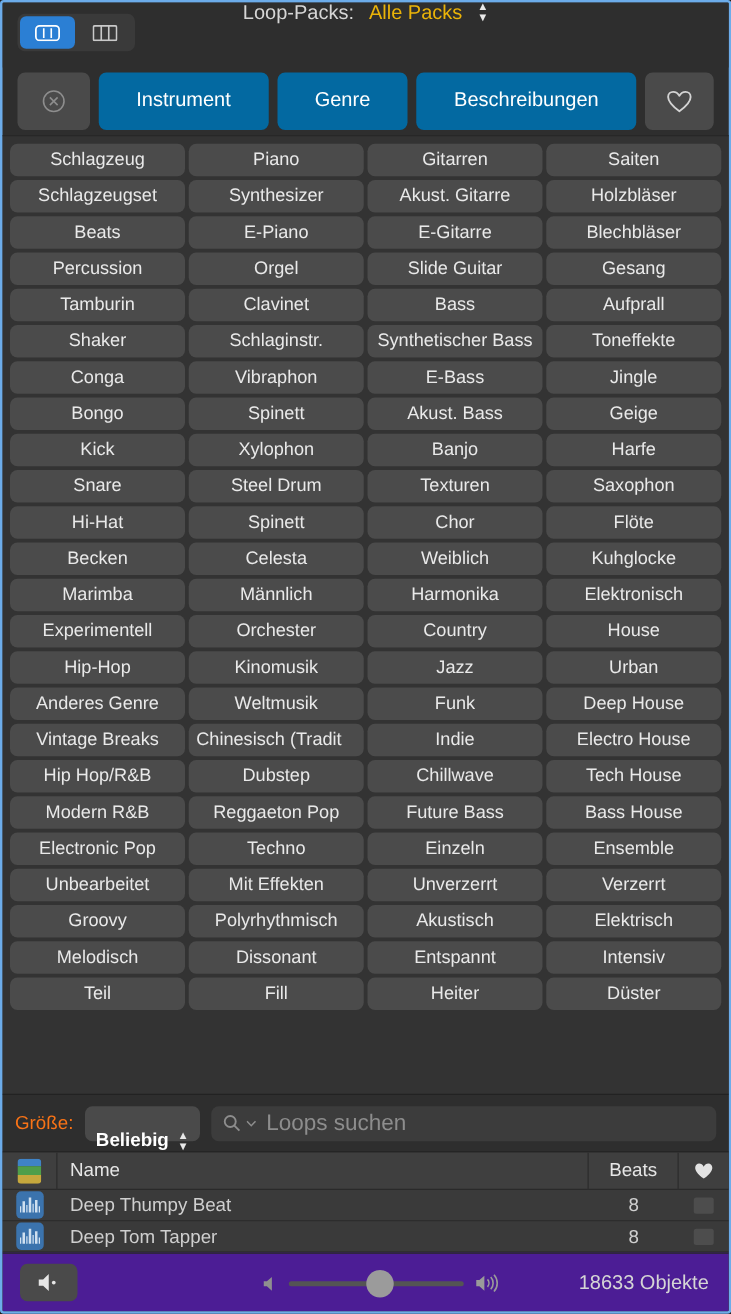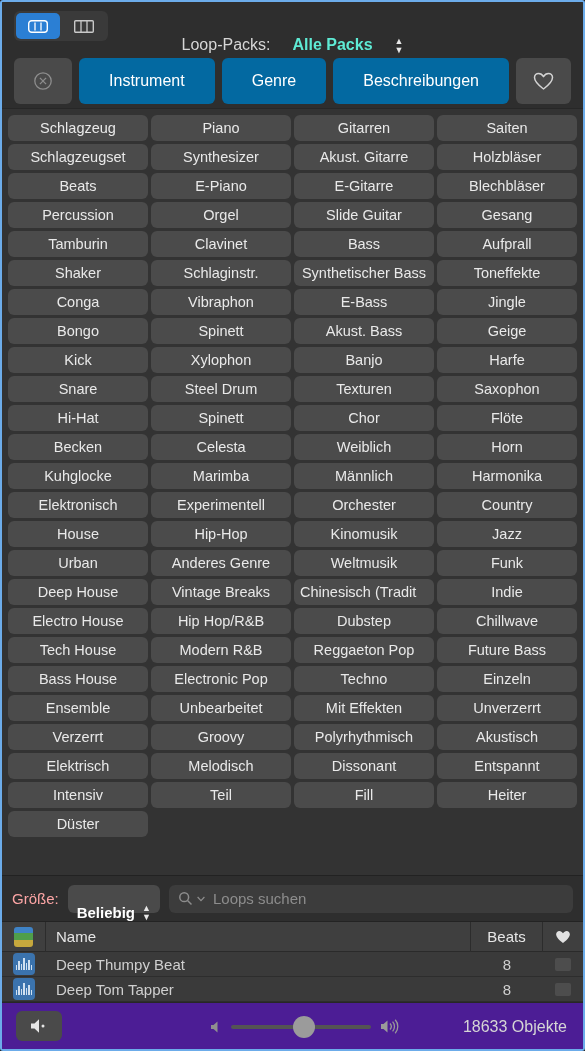--- a/index.html
+++ b/index.html
@@ -37,25 +37,25 @@
   }
   .vt-btn{
     width:44px; height:26px;
     border-radius:5px;
     display:flex; align-items:center; justify-content:center;
     cursor:pointer;
   }
   .vt-btn.active{ background:#2b7fd4; }
   .lp-label{
     position:absolute; left:0; right:0; top:0; height:52px;
-    display:flex; align-items:flex-end; justify-content:center;
-    gap:22px; pointer-events:none;
+    display:flex; align-items:flex-start; justify-content:center;
+    gap:12px; pointer-events:none;
   }
   .lp-title{ color:#d6d6d6; font-size:16px; }
-  .lp-value{ color:#5eead4; font-size:16px; font-weight:bold; }
+  .lp-value{ color:#eab308; font-size:16px; font-weight:normal; }
   .stepper{
     display:inline-flex; flex-direction:column;
     align-items:center; justify-content:center;
     gap:2px; line-height:0; pointer-events:auto; cursor:pointer;
   }
   .stepper i{ display:block; font-style:normal; font-size:9px; color:#e8e8e8; line-height:7px;}
 
   
   .filterrow{
     height:54px; flex:0 0 54px;
@@ -104,39 +104,39 @@
   .tag.empty{ background:transparent; cursor:default; }
 
   
   .searchrow{
     flex:0 0 46px; height:46px;
     background:#2e2e2e;
     display:flex; align-items:center;
     padding:0 10px; gap:9px;
     border-bottom:1px solid #232323;
   }
-  .sizelabel{ color:#fca5a5; font-size:15px; }
+  .sizelabel{ color:#f97316; font-size:15px; }
   .sizepop{
     height:28px;
     background:#4a4a4a;
     border-radius:6px;
     display:flex; align-items:center; gap:7px;
     padding:0 9px;
     cursor:pointer;
   }
   .sizepop span{ color:#ffffff; font-size:15px; font-weight:bold;margin-top:28px; }
   .searchfield{
     flex:1 1 auto; height:28px;
     background:#3c3c3c;
     border-radius:6px;
     display:flex; align-items:center;
     padding:0 9px; gap:4px;
     cursor:text;
   }
-  .searchfield .ph{ color:#8d8d8d; font-size:15px; }
+  .searchfield .ph{ color:#8d8d8d; font-size:18px; }
   .mag{ display:flex; align-items:center; gap:1px; }
 
   
   .tablewrap{
     flex:0 0 80px; height:80px;
     background:#3a3a3a;
     overflow:hidden;
     display:flex; flex-direction:column;
   }
   .thead{
@@ -306,21 +306,20 @@
         <div class="tag">Steel Drum</div>
         <div class="tag">Texturen</div>
         <div class="tag">Saxophon</div>
         <div class="tag">Hi-Hat</div>
         <div class="tag">Spinett</div>
         <div class="tag">Chor</div>
         <div class="tag">Flöte</div>
         <div class="tag">Becken</div>
         <div class="tag">Celesta</div>
         <div class="tag">Weiblich</div>
-        <div class="tag">Horn</div>
         <div class="tag">Kuhglocke</div>
         <div class="tag">Marimba</div>
         <div class="tag">Männlich</div>
         <div class="tag">Harmonika</div>
         <div class="tag">Elektronisch</div>
         <div class="tag">Experimentell</div>
         <div class="tag">Orchester</div>
         <div class="tag">Country</div>
         <div class="tag">House</div>
         <div class="tag">Hip-Hop</div>

